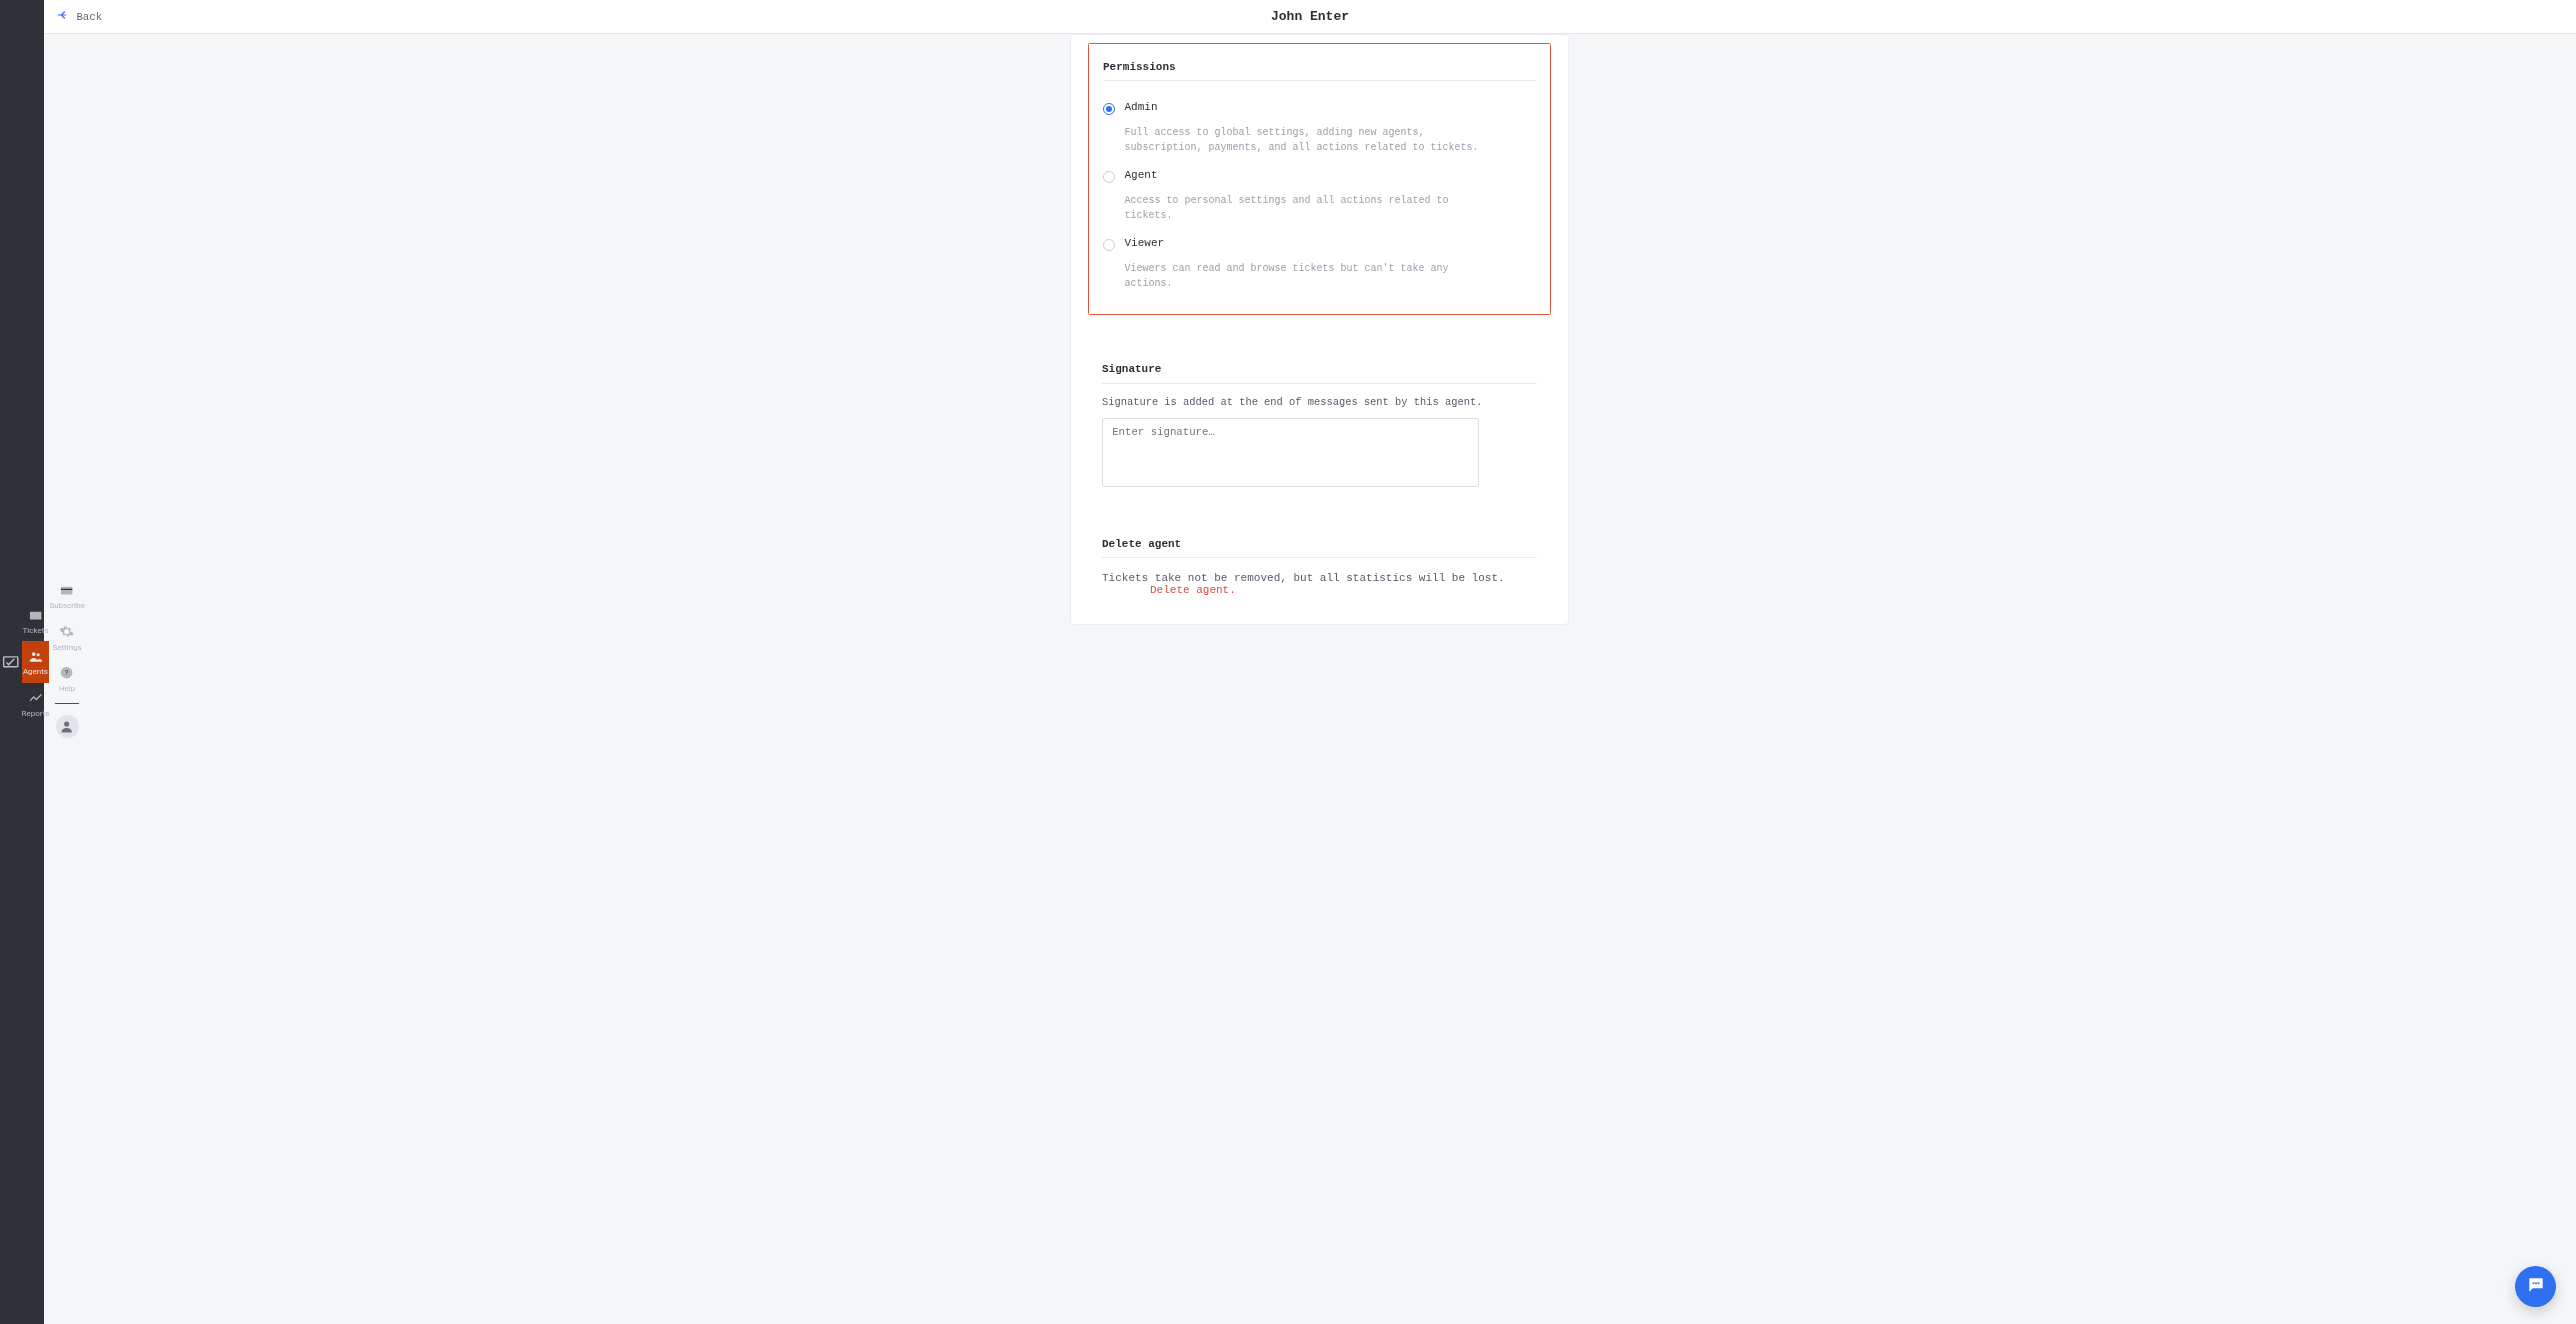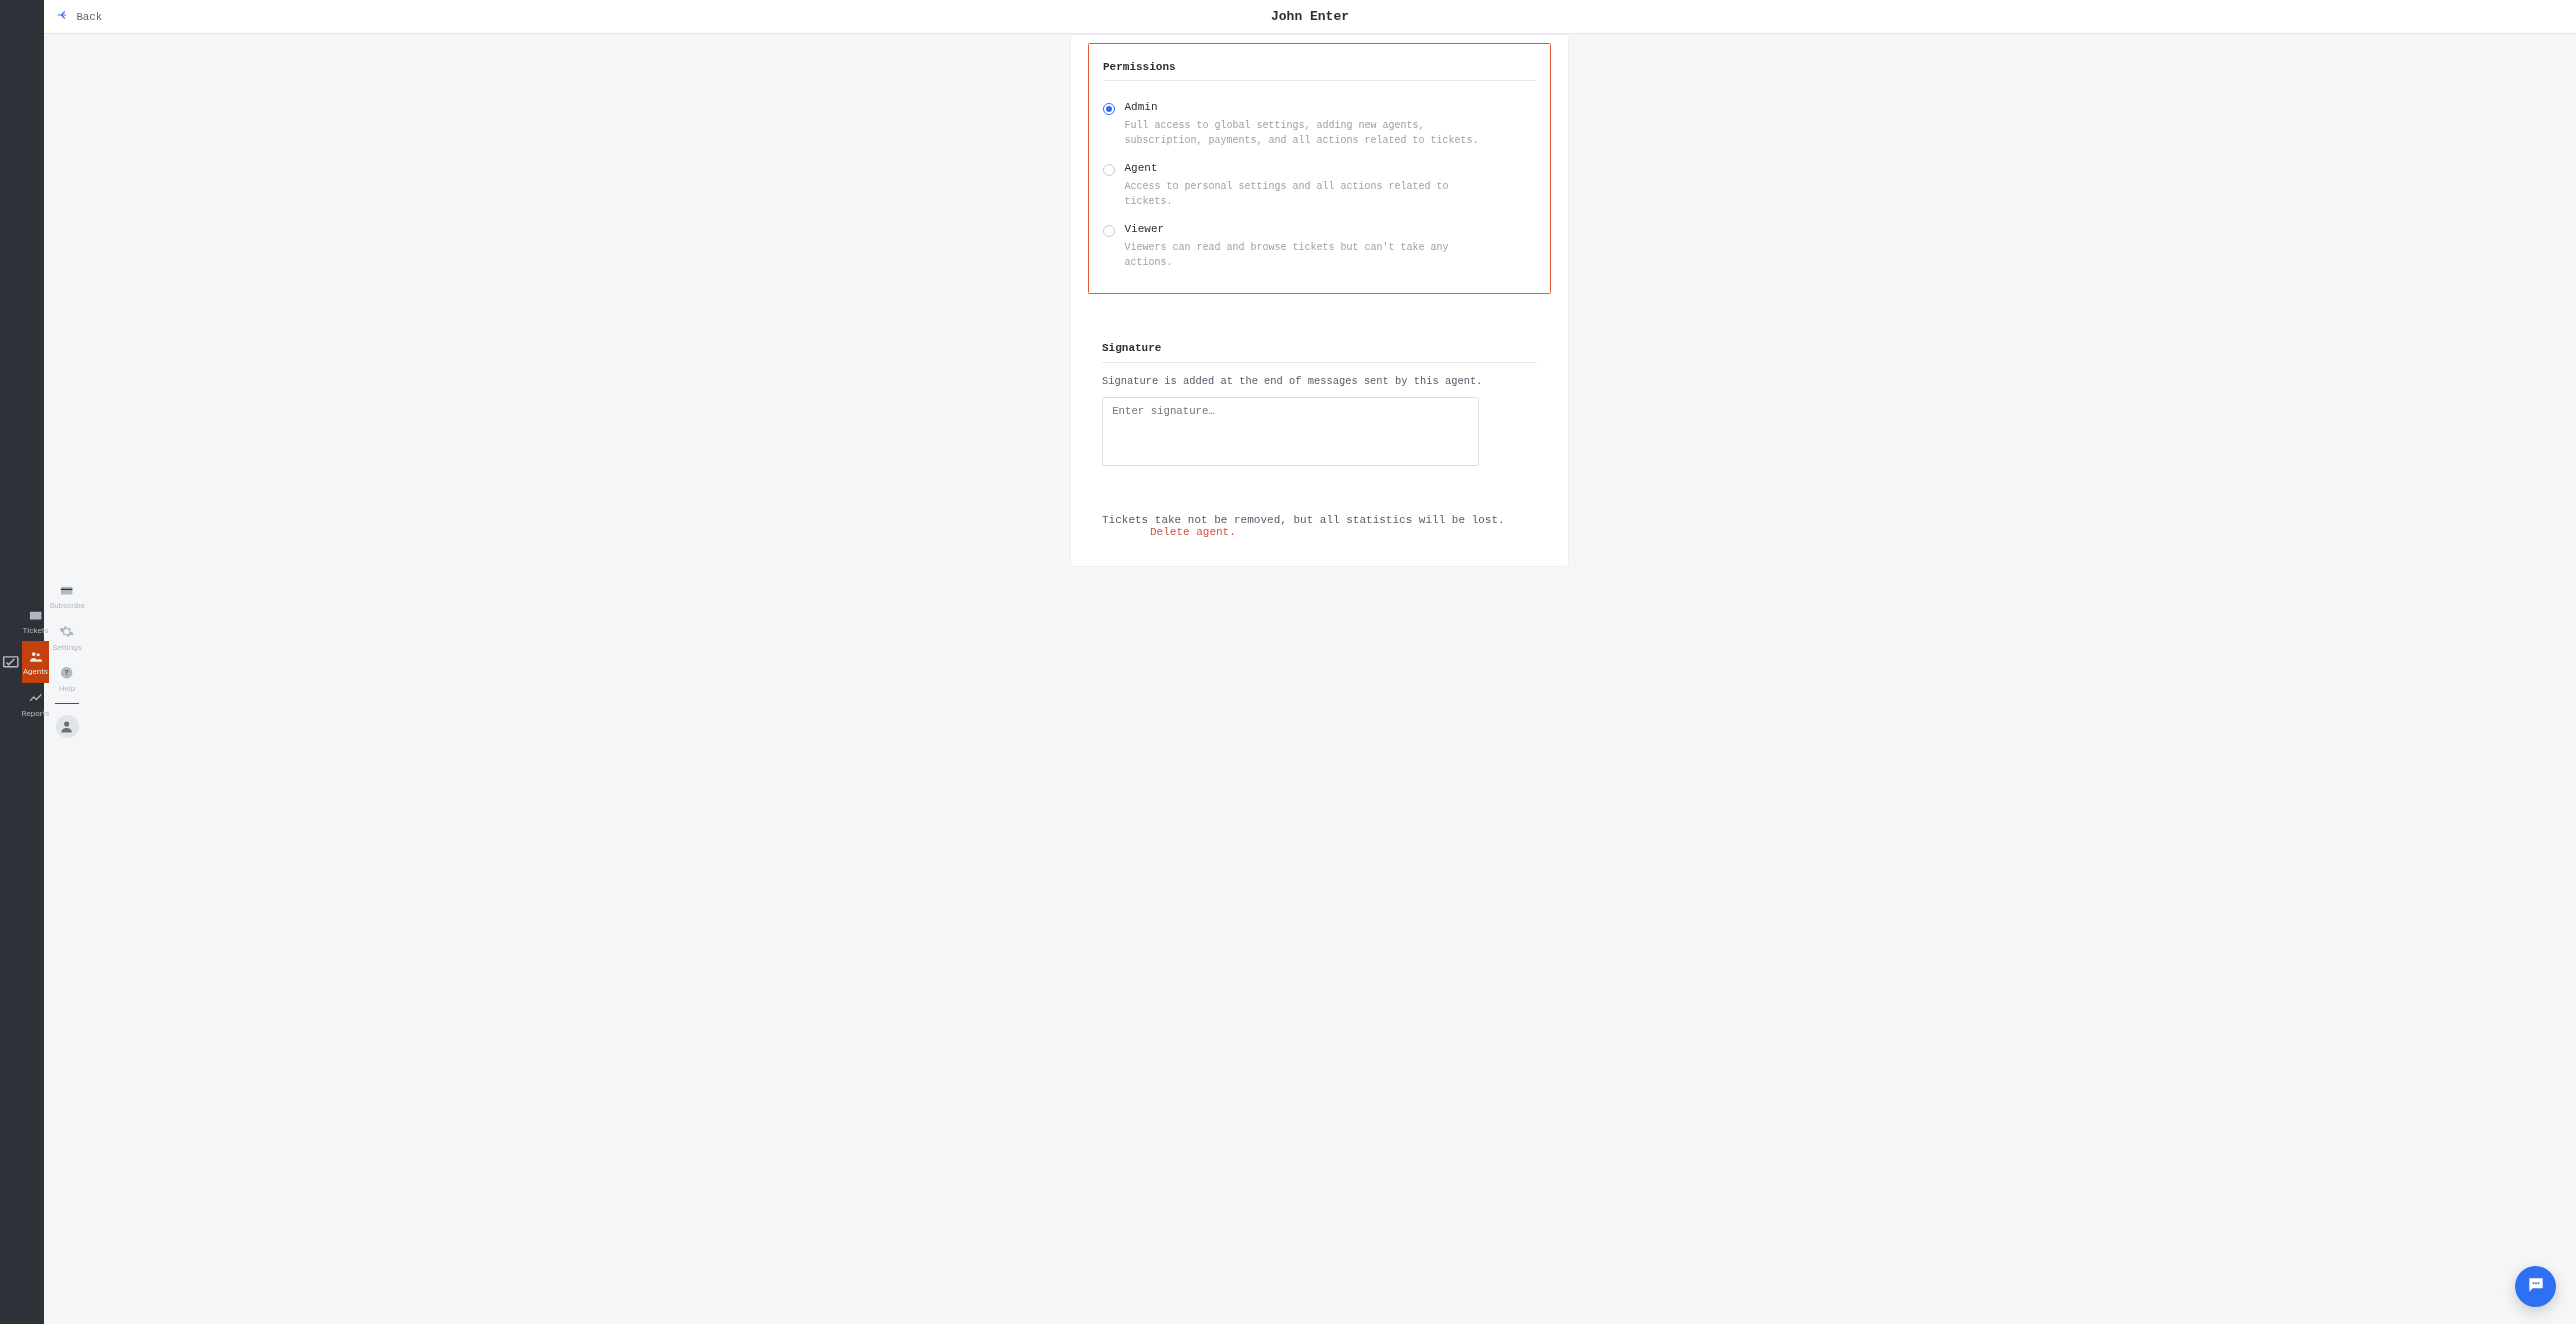--- a/index.html
+++ b/index.html
@@ -118,21 +118,21 @@
     width: 12.3px; height: 12.3px; border-radius: 50%;
     border: 1.2px solid #c8ccd3; background:#fff;
     margin-top: 1.5px;
     flex-shrink: 0;
     display: flex; align-items: center; justify-content: center;
   }
   .radio.checked { border-color: #2f6ff2; }
   .radio.checked::after {
     content: ""; width: 6.1px; height: 6.1px; border-radius: 50%; background: #2f6ff2;
   }
-  .radio-texts { display: flex; flex-direction: column; gap: 6px; }
+  .radio-texts { display: flex; flex-direction: column; gap: 13px; }
   .radio-label { font-size: 11px; color: #2c2f36; }
   .radio-desc  { font-size: 10px; color: #9aa0ab; line-height: 1.45; max-width: 368px; }
 
   .signature-desc { font-size: 10.4px; color: #565c68; padding-top: 12.3px; }
   .signature-box {
     margin-top: 9.2px;
     border: 0.8px solid #d9dce2;
     border-radius: 2.3px;
     min-height: 69px;
     width: 377px;
@@ -299,20 +299,21 @@
 
         <div class="section">
           <div class="section-header">Signature</div>
           <div class="signature-desc">Signature is added at the end of messages sent by this agent.</div>
           <textarea class="signature-box" placeholder="Enter signature…" style=""></textarea>
         </div>
 
         <div class="spacer-lg"></div>
 
         <div class="section">
+          <div class="section-header">Delete agent</div>
           <div class="delete-text">
             <span>Tickets take not be removed, but all statistics will be lost. </span><span class="delete-link">Delete agent.</span>
           </div>
         </div>
 
       </div>
     </div>
   </main>
 </div>
 

